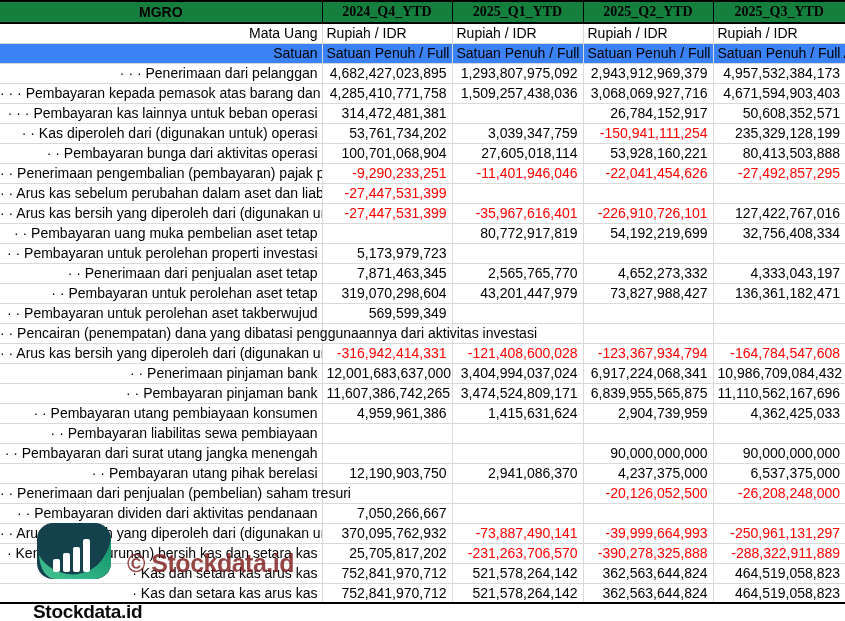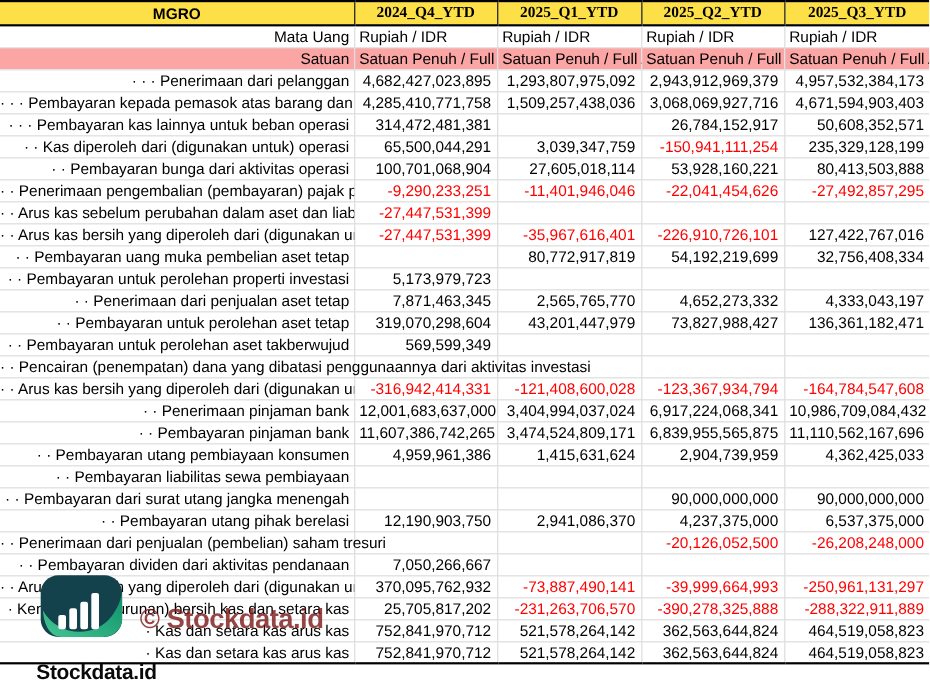--- a/index.html
+++ b/index.html
@@ -4,38 +4,38 @@
 <style>
   * { margin:0; padding:0; box-sizing:border-box; }
   body { font-family:"Liberation Sans", sans-serif; background:#fff; }
   .screen{
     position:relative; width:845px; height:621px; overflow:hidden; background:#fff;
   }
   table{ border-collapse:collapse; table-layout:fixed; width:845px; }
   thead th{
     height:22px; font-size:14px; font-weight:bold; text-align:center;
     border-top:2px solid #000; border-bottom:2px solid #000;
-    background:#fde047; padding:0; white-space:nowrap; overflow:hidden;
+    background:#15803d; padding:0; white-space:nowrap; overflow:hidden;
   }
   thead th + th{ border-left:1px solid #000;font-family:Liberation Serif, serif; }
   thead th:first-child{ border-right:1px solid #000; }
   tbody td{
     height:20px; font-size:14px; padding:0 4px; white-space:nowrap;
     border-bottom:1px solid #d9d9d9; border-right:1px solid #d9d9d9;
     vertical-align:middle; color:#000;
   }
   tbody td:last-child{ border-right:none; }
   tbody tr:last-child td{ border-bottom:2px solid #000; }
   td.lbl{ text-align:right; padding-left:0; }
   td.clip{ overflow:hidden; }
   td.noclip{ overflow:visible; }
   td.num{ text-align:right; padding-right:5px; }
   td.neg{ color:#ff0000; }
   td.txt{ text-align:left; overflow:hidden; }
-  tr.unit td{ background:#fca5a5;margin-left:30px; }
+  tr.unit td{ background:#3b82f6;margin-left:30px; }
   
   .wm-logo{ position:absolute; left:36px; top:522px; width:78px; height:60px; }
   .wm-name{
     position:absolute; left:33px; top:580px; font-size:19px; font-weight:800;
     color:#0a0a0a; letter-spacing:-0.3px; white-space:nowrap;margin-top:21px;
   }
   .wm-copy{
     position:absolute; left:127px; top:549px; font-size:25px; font-weight:700;
     color:#7f1d1d; opacity:0.82; white-space:nowrap; letter-spacing:-0.5px;
   }
@@ -93,21 +93,21 @@
         </tr>
         <tr>
           <td class="lbl clip">· · · Pembayaran kas lainnya untuk beban operasi</td>
           <td class="num">314,472,481,381</td>
           <td class="num"></td>
           <td class="num">26,784,152,917</td>
           <td class="num">50,608,352,571</td>
         </tr>
         <tr>
           <td class="lbl clip">· · Kas diperoleh dari (digunakan untuk) operasi</td>
-          <td class="num">65,500,044,291</td>
+          <td class="num">53,761,734,202</td>
           <td class="num">3,039,347,759</td>
           <td class="num neg">-150,941,111,254</td>
           <td class="num">235,329,128,199</td>
         </tr>
         <tr>
           <td class="lbl clip">· · Pembayaran bunga dari aktivitas operasi</td>
           <td class="num">100,701,068,904</td>
           <td class="num">27,605,018,114</td>
           <td class="num">53,928,160,221</td>
           <td class="num">80,413,503,888</td>

